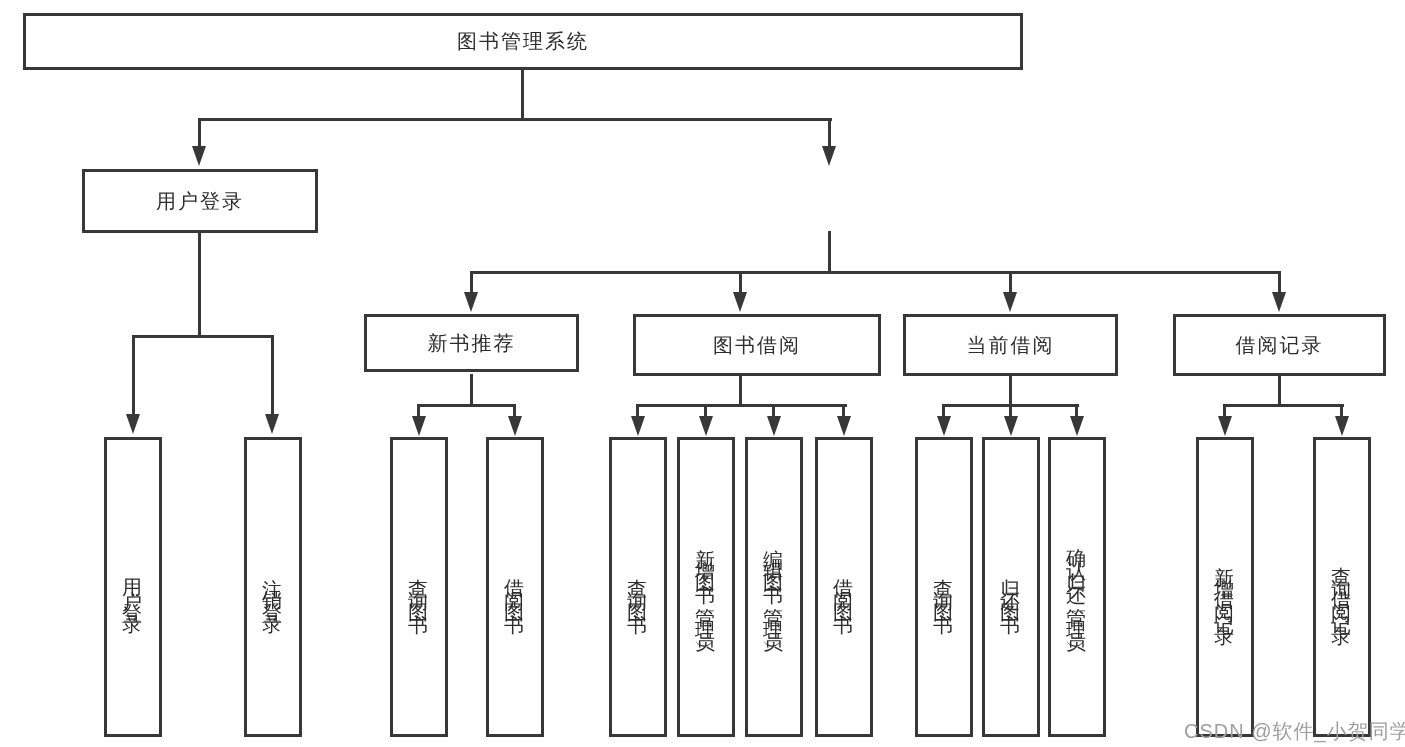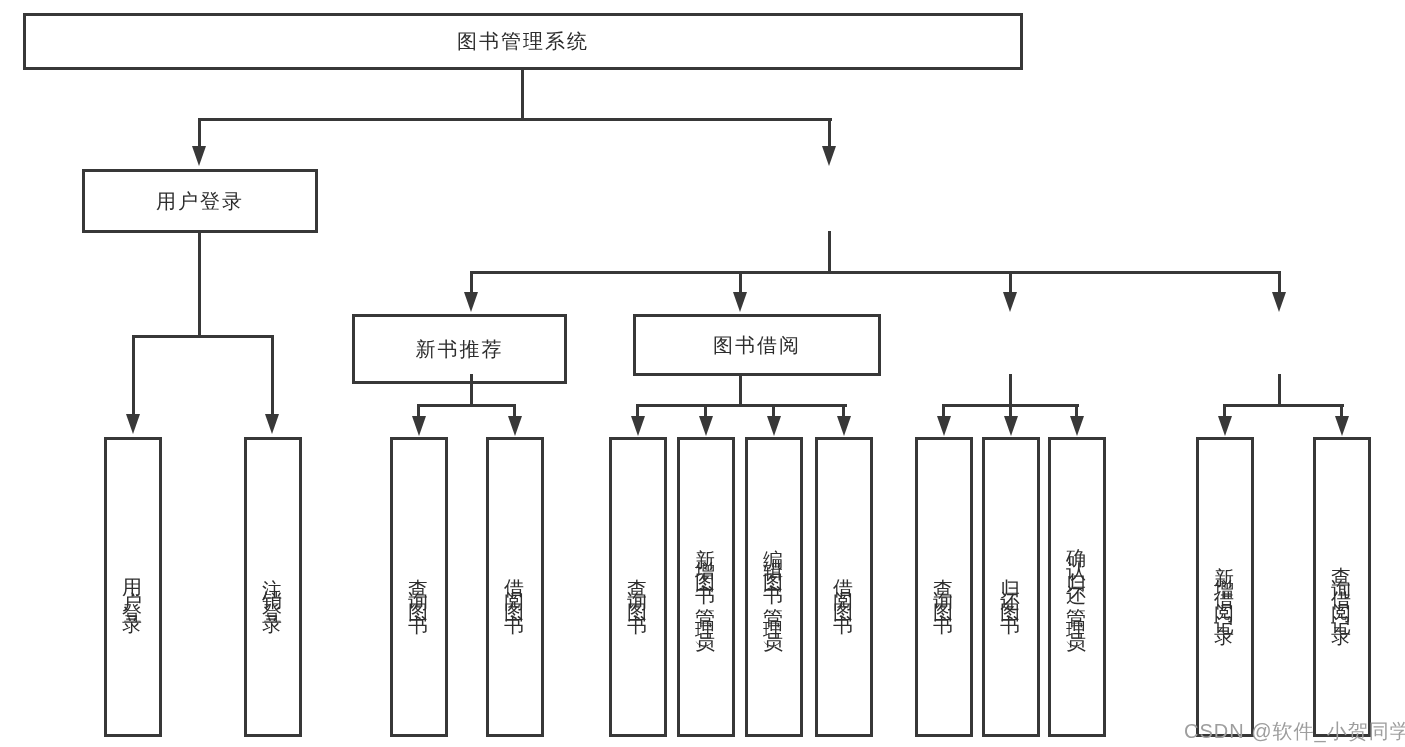--- a/index.html
+++ b/index.html
@@ -63,25 +63,31 @@
   <div class="line" style="left:470px;top:271px;width:811px;height:3px"></div>
   <div class="line" style="left:470px;top:271px;width:3px;height:25px"></div>
   <div class="arr" style="left:464px;top:292px"></div>
   <div class="line" style="left:739px;top:271px;width:3px;height:25px"></div>
   <div class="arr" style="left:733px;top:292px"></div>
   <div class="line" style="left:1009px;top:271px;width:3px;height:25px"></div>
   <div class="arr" style="left:1003px;top:292px"></div>
   <div class="line" style="left:1278px;top:271px;width:3px;height:25px"></div>
   <div class="arr" style="left:1272px;top:292px"></div>
 
-  <div class="box" style="left:352px;top:314px;width:215px;height:70px">
+  <div class="box" style="left:364px;top:314px;width:215px;height:58px">
     <span>新书推荐</span>
   </div>
   <div class="box" style="left:633px;top:314px;width:248px;height:62px">
     <span>图书借阅</span>
+  </div>
+  <div class="box" style="left:903px;top:314px;width:215px;height:62px">
+    <span>当前借阅</span>
+  </div>
+  <div class="box" style="left:1173px;top:314px;width:213px;height:62px">
+    <span>借阅记录</span>
   </div>
 
   <div class="line" style="left:470px;top:374px;width:3px;height:33px"></div>
   <div class="line" style="left:417px;top:404px;width:99px;height:3px"></div>
   <div class="line" style="left:417px;top:404px;width:3px;height:14px"></div>
   <div class="arr" style="left:412px;top:416px"></div>
   <div class="line" style="left:513px;top:404px;width:3px;height:14px"></div>
   <div class="arr" style="left:508px;top:416px"></div>
 
   <div class="line" style="left:739px;top:374px;width:3px;height:33px"></div>

